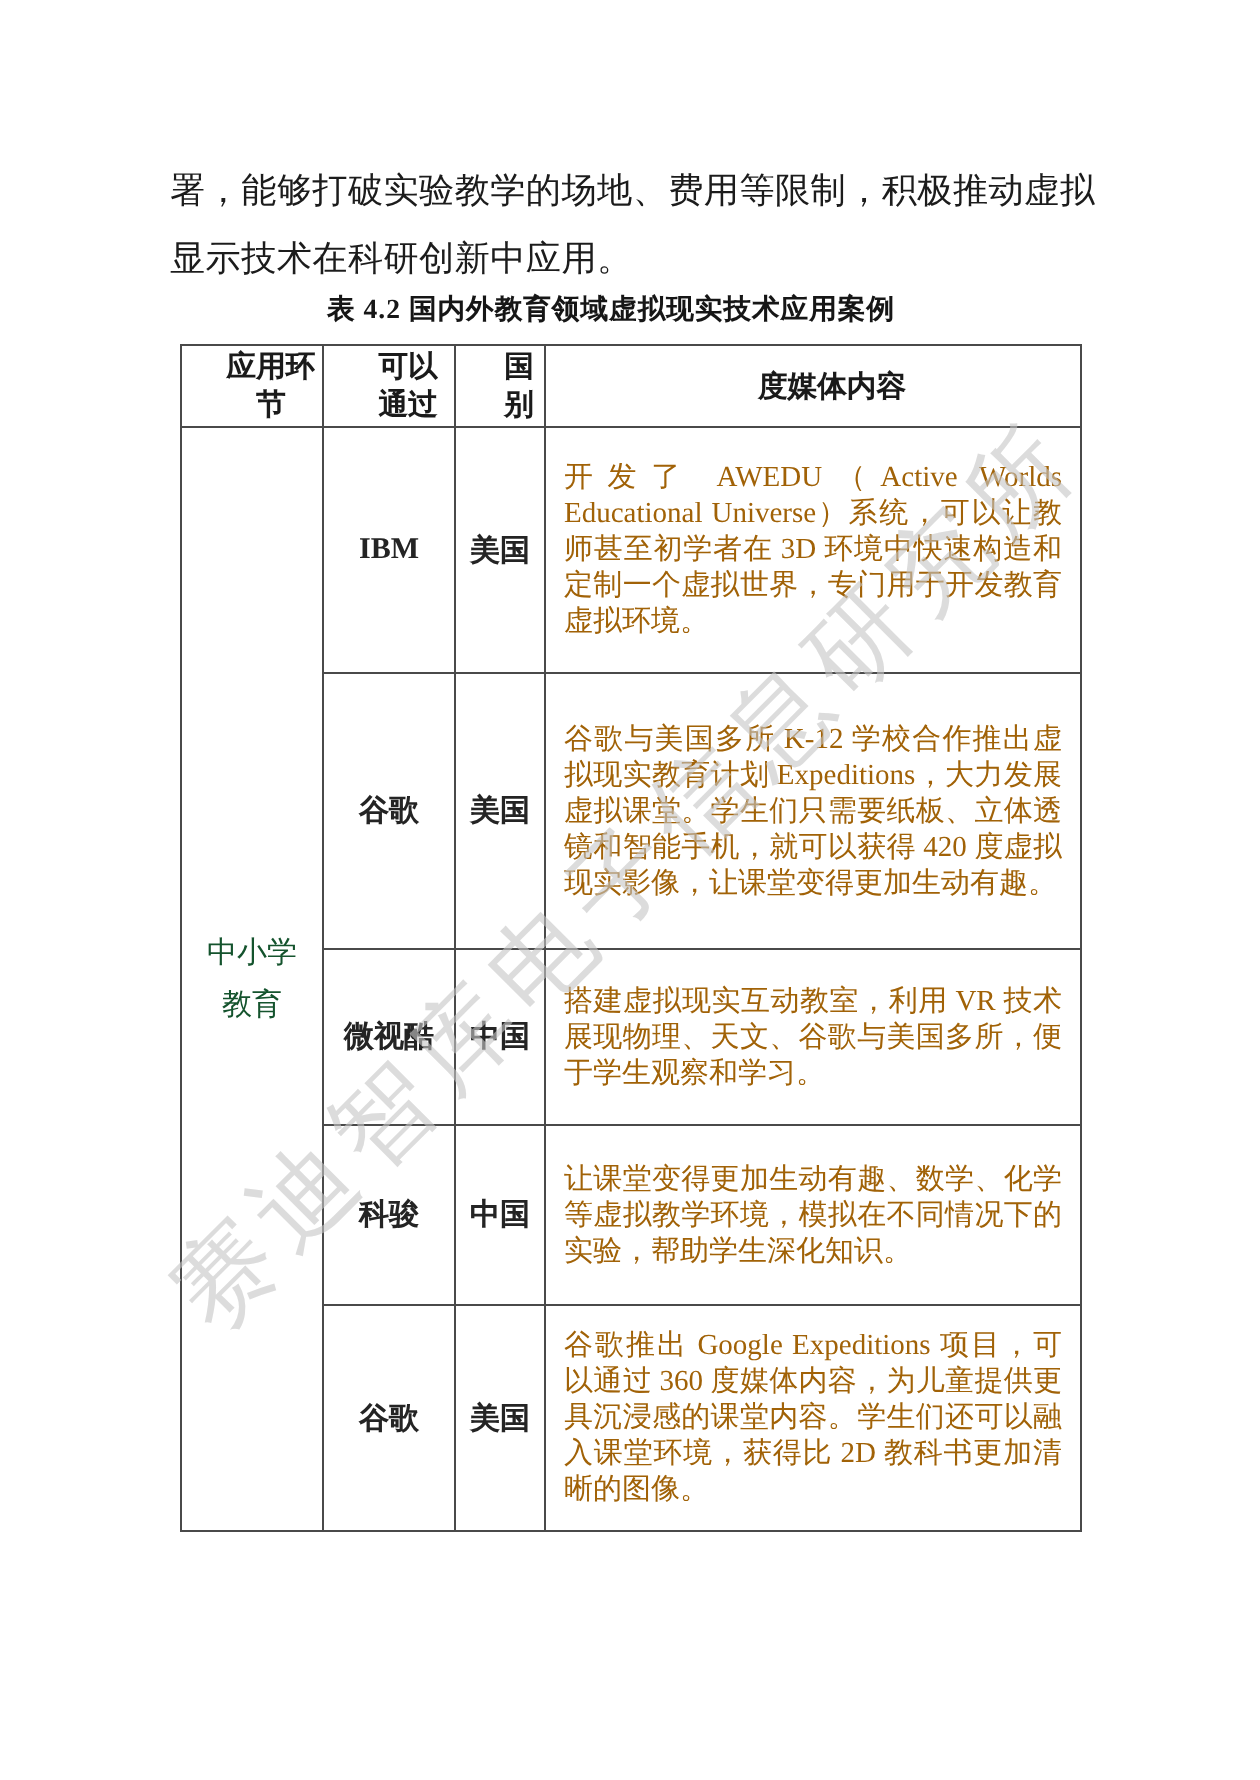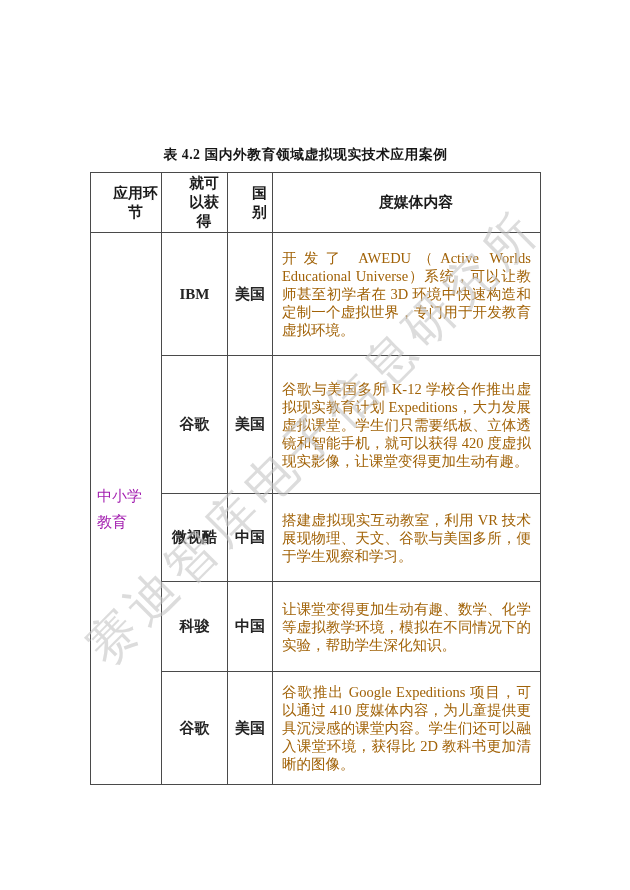--- a/index.html
+++ b/index.html
@@ -55,25 +55,25 @@
   table.app-table { border: 1.5px solid #333333; }
   th.h {
     font-size: 14.8px;
     font-weight: bold;
     height: 34px;
     text-align: center;
     color: #1a1a1a;
     padding-left: 20px;
   }
   td.stage {
-    text-align: left;
+    text-align: center;
     font-size: 15px;
     line-height: 26px;
     padding: 0 6px;
-    color: #a21caf;
+    color: #14532d;
     margin-left: 44px;
   }
   td.company, td.country {
     text-align: center;
     font-size: 15px;
     color: #242424;
     font-weight: bold;
   }
   td.case {
     padding: 8px 9px;
@@ -107,34 +107,38 @@
     text-align: center;
     font-size: 11px;
     color: #333333;
   }
 </style>
 </head>
 <body>
 
 <div id="page">
 
+  <div class="intro">
+    <div class="line">署，能够打破实验教学的场地、费用等限制，积极推动虚拟</div>
+    <div class="line">显示技术在科研创新中应用。</div>
+  </div>
 
   <div class="tbl-title">表 4.2 国内外教育领域虚拟现实技术应用案例</div>
 
   <table class="app-table">
     <colgroup>
       <col style="width:71px">
       <col style="width:66px">
       <col style="width:45px">
       <col style="width:268px">
     </colgroup>
     <thead>
       <tr>
         <th class="h">应用环节</th>
-        <th class="h">就可以获得</th>
+        <th class="h">可以通过</th>
         <th class="h">国别</th>
         <th class="h">度媒体内容</th>
       </tr>
     </thead>
     <tbody>
       <tr style="height:123px;">
         <td class="stage" rowspan="5">中小学教育</td>
         <td class="company">IBM</td>
         <td class="country">美国</td>
         <td class="case">开发了 AWEDU（Active Worlds Educational Universe）系统，可以让教师甚至初学者在 3D 环境中快速构造和定制一个虚拟世界，专门用于开发教育虚拟环境。</td>
@@ -150,21 +154,21 @@
         <td class="case">搭建虚拟现实互动教室，利用 VR 技术展现物理、天文、谷歌与美国多所，便于学生观察和学习。</td>
       </tr>
       <tr style="height:90px;">
         <td class="company">科骏</td>
         <td class="country">中国</td>
         <td class="case">让课堂变得更加生动有趣、数学、化学等虚拟教学环境，模拟在不同情况下的实验，帮助学生深化知识。</td>
       </tr>
       <tr style="height:113px;">
         <td class="company">谷歌</td>
         <td class="country">美国</td>
-        <td class="case">谷歌推出 Google Expeditions 项目，可以通过 410 度媒体内容，为儿童提供更具沉浸感的课堂内容。学生们还可以融入课堂环境，获得比 2D 教科书更加清晰的图像。</td>
+        <td class="case">谷歌推出 Google Expeditions 项目，可以通过 360 度媒体内容，为儿童提供更具沉浸感的课堂内容。学生们还可以融入课堂环境，获得比 2D 教科书更加清晰的图像。</td>
       </tr>
     </tbody>
   </table>
 
   <div class="watermark">赛迪智库电子信息研究所</div>
 
 
 </div>
 
 </body></html>

